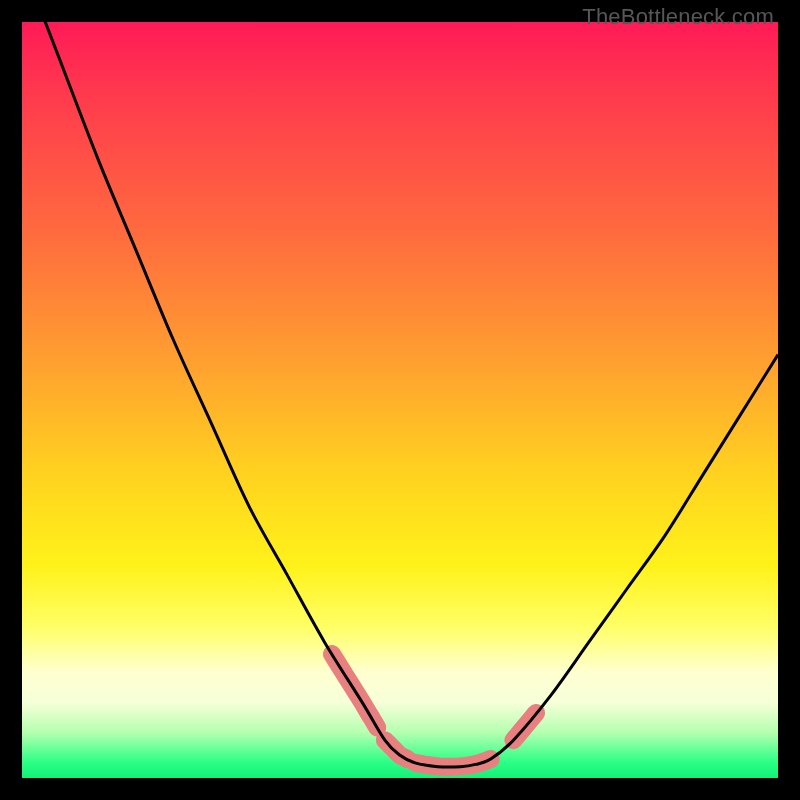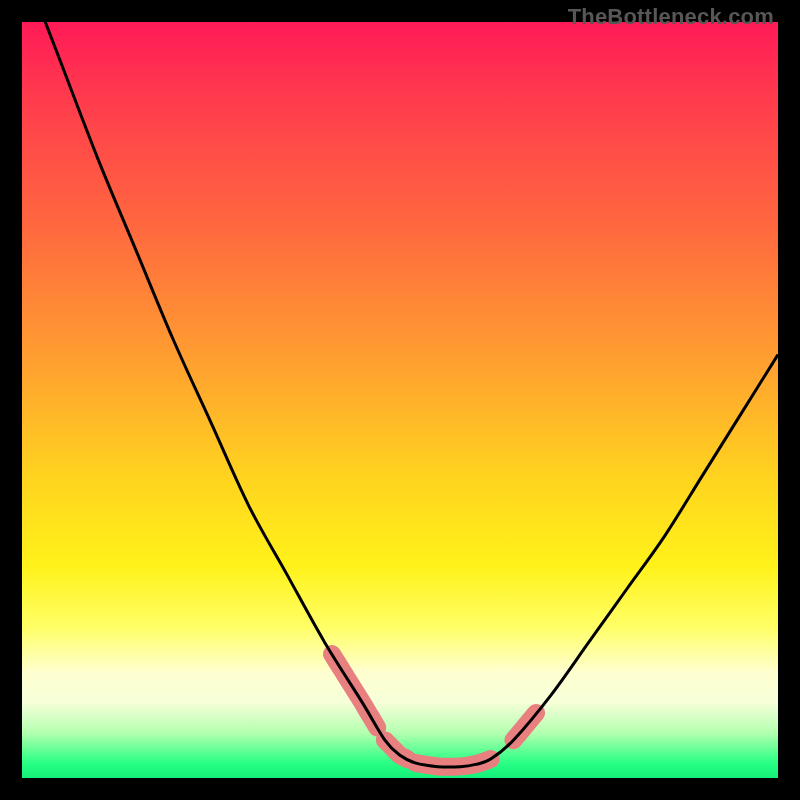--- a/index.html
+++ b/index.html
@@ -11,21 +11,20 @@
     background: #000;
     font-family: Arial, Helvetica, sans-serif;
   }
   .frame {
     position: absolute;
     left: 0;
     top: 0;
     width: 800px;
     height: 800px;
     background: #000;
-    font-weight: bold;
   }
   .plot {
     position: absolute;
     left: 22px;
     top: 22px;
     width: 756px;
     height: 756px;
     
     background: linear-gradient(
       to bottom,

